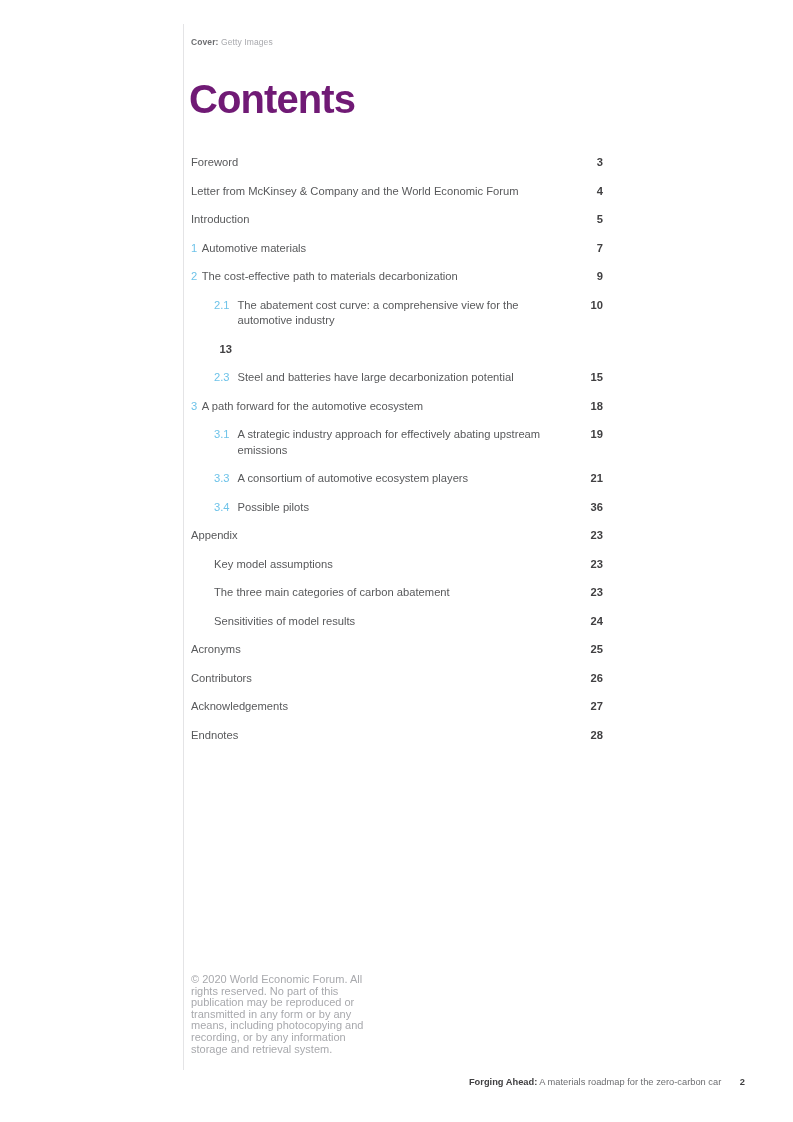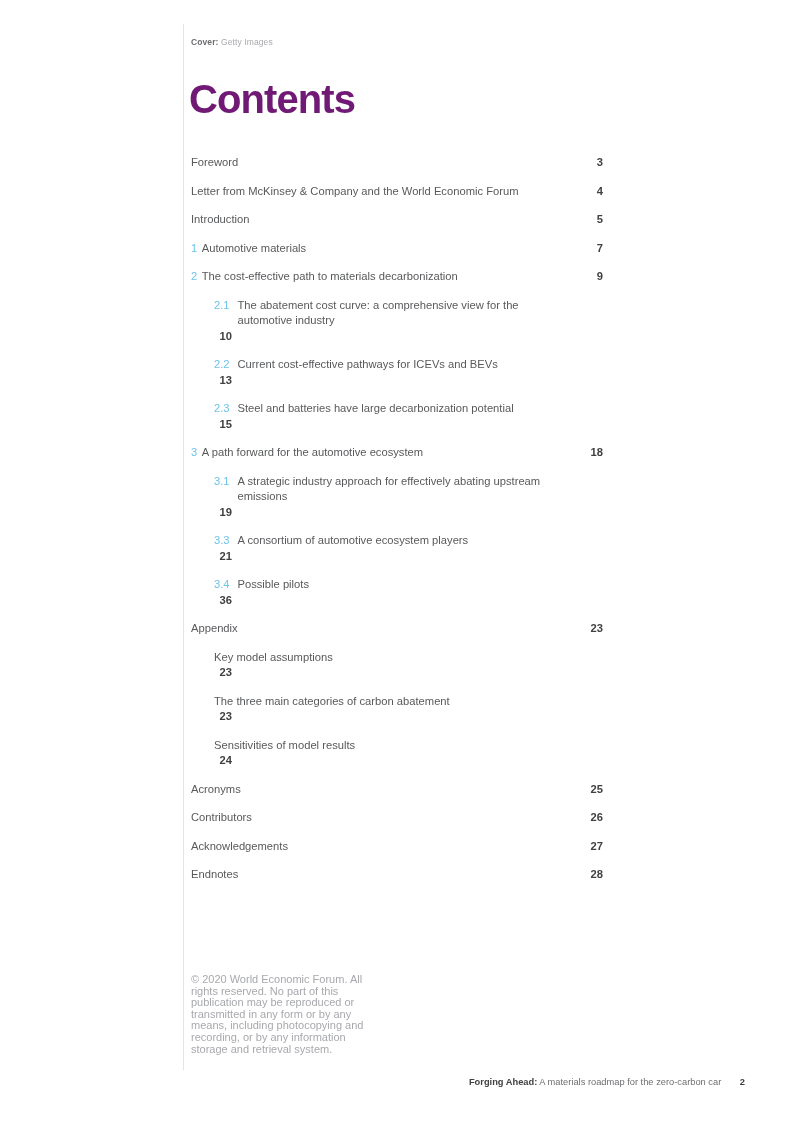--- a/index.html
+++ b/index.html
@@ -64,21 +64,20 @@
   .toc-row {
     position: relative;
     display: flex;
     align-items: flex-start;
     justify-content: space-between;
     margin-bottom: 13px;
   }
   .toc-row.sub {
     padding-left: 23px;
     margin-bottom: 13px;
-    flex-direction: column;
   }
   .toc-label {
     font-size: 11.2px;
     line-height: 15.5px;
     color: #58595b;
     display: flex;
     align-items: flex-start;
     max-width: 350px;
   }
   .num {
@@ -178,24 +177,20 @@
         <div class="toc-page">9</div>
       </div>
       <div class="toc-row sub">
         <div class="toc-label">
           <span class="num wide">2.1</span>
           <span class="txt">The abatement cost curve: a comprehensive view for the automotive industry</span>
         </div>
         <div class="toc-page">10</div>
       </div>
       <div class="toc-row sub">
-        <div class="toc-label">
-          <span class="num wide">2.2</span>
-          <span class="txt">Current cost-effective pathways for ICEVs and BEVs</span>
-        </div>
         <div class="toc-page">13</div>
       </div>
       <div class="toc-row sub">
         <div class="toc-label">
           <span class="num wide">2.3</span>
           <span class="txt">Steel and batteries have large decarbonization potential</span>
         </div>
         <div class="toc-page">15</div>
       </div>
       <div class="toc-row">

